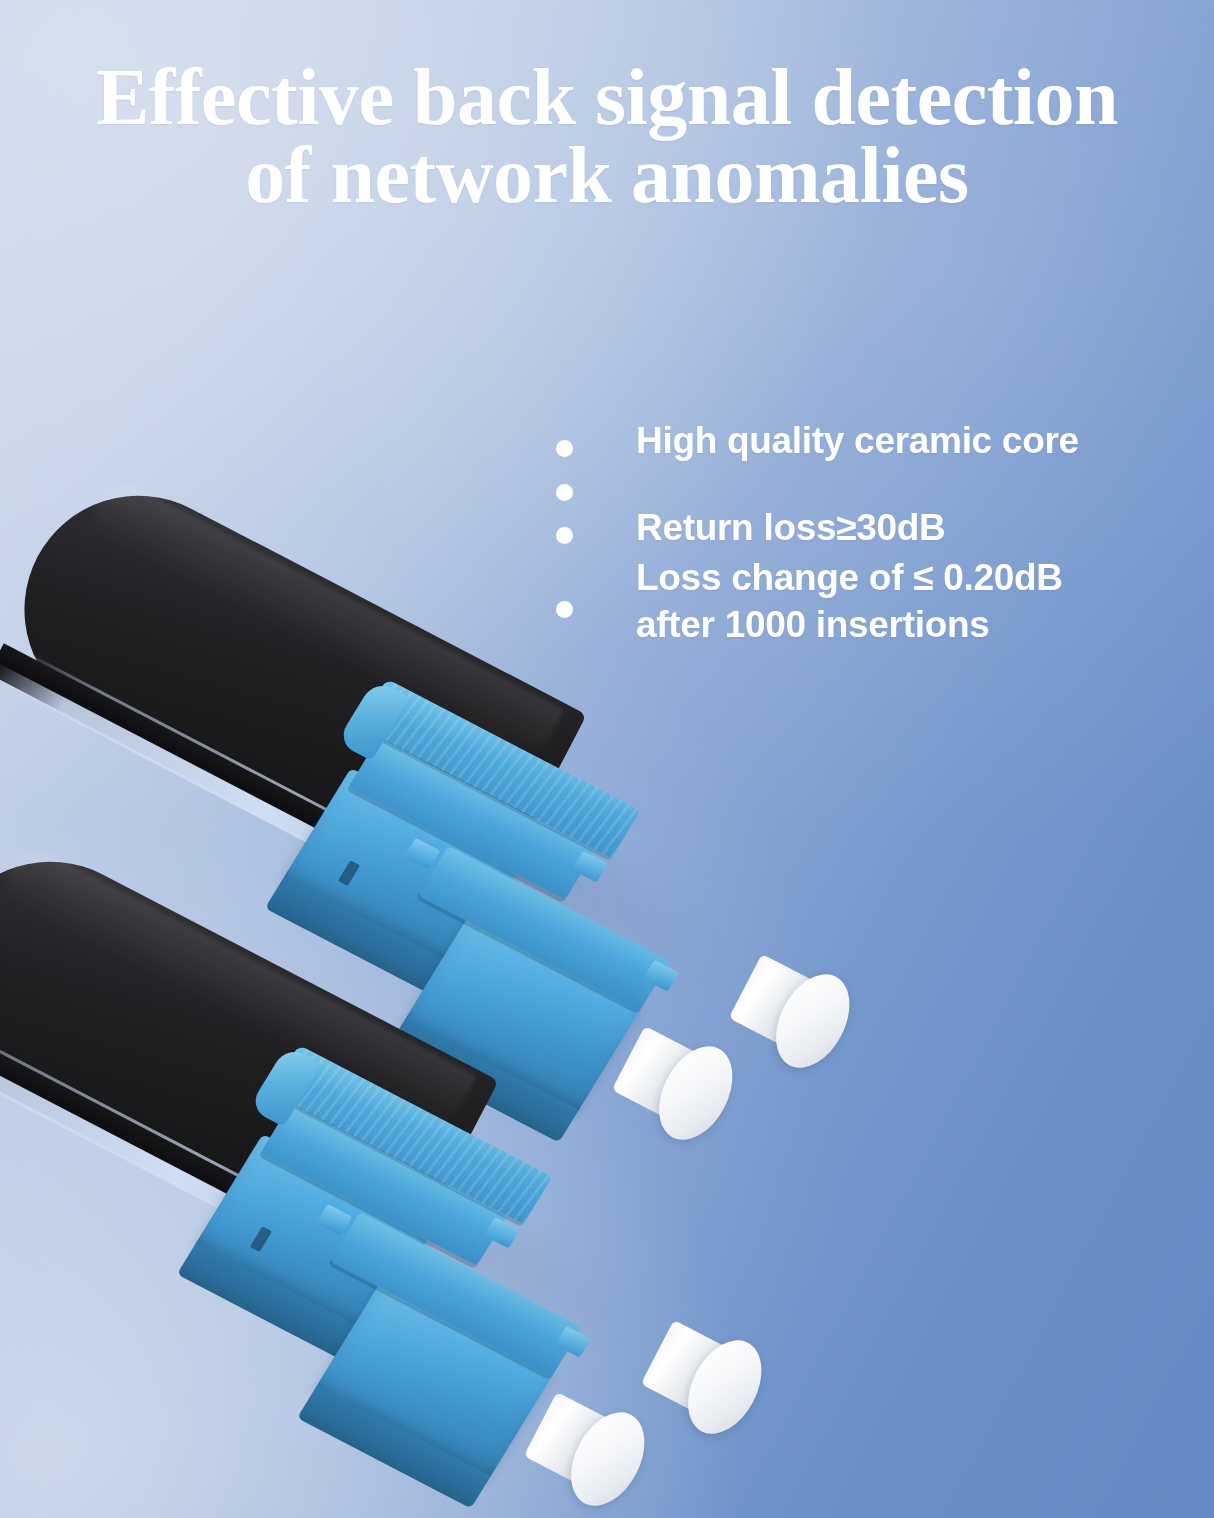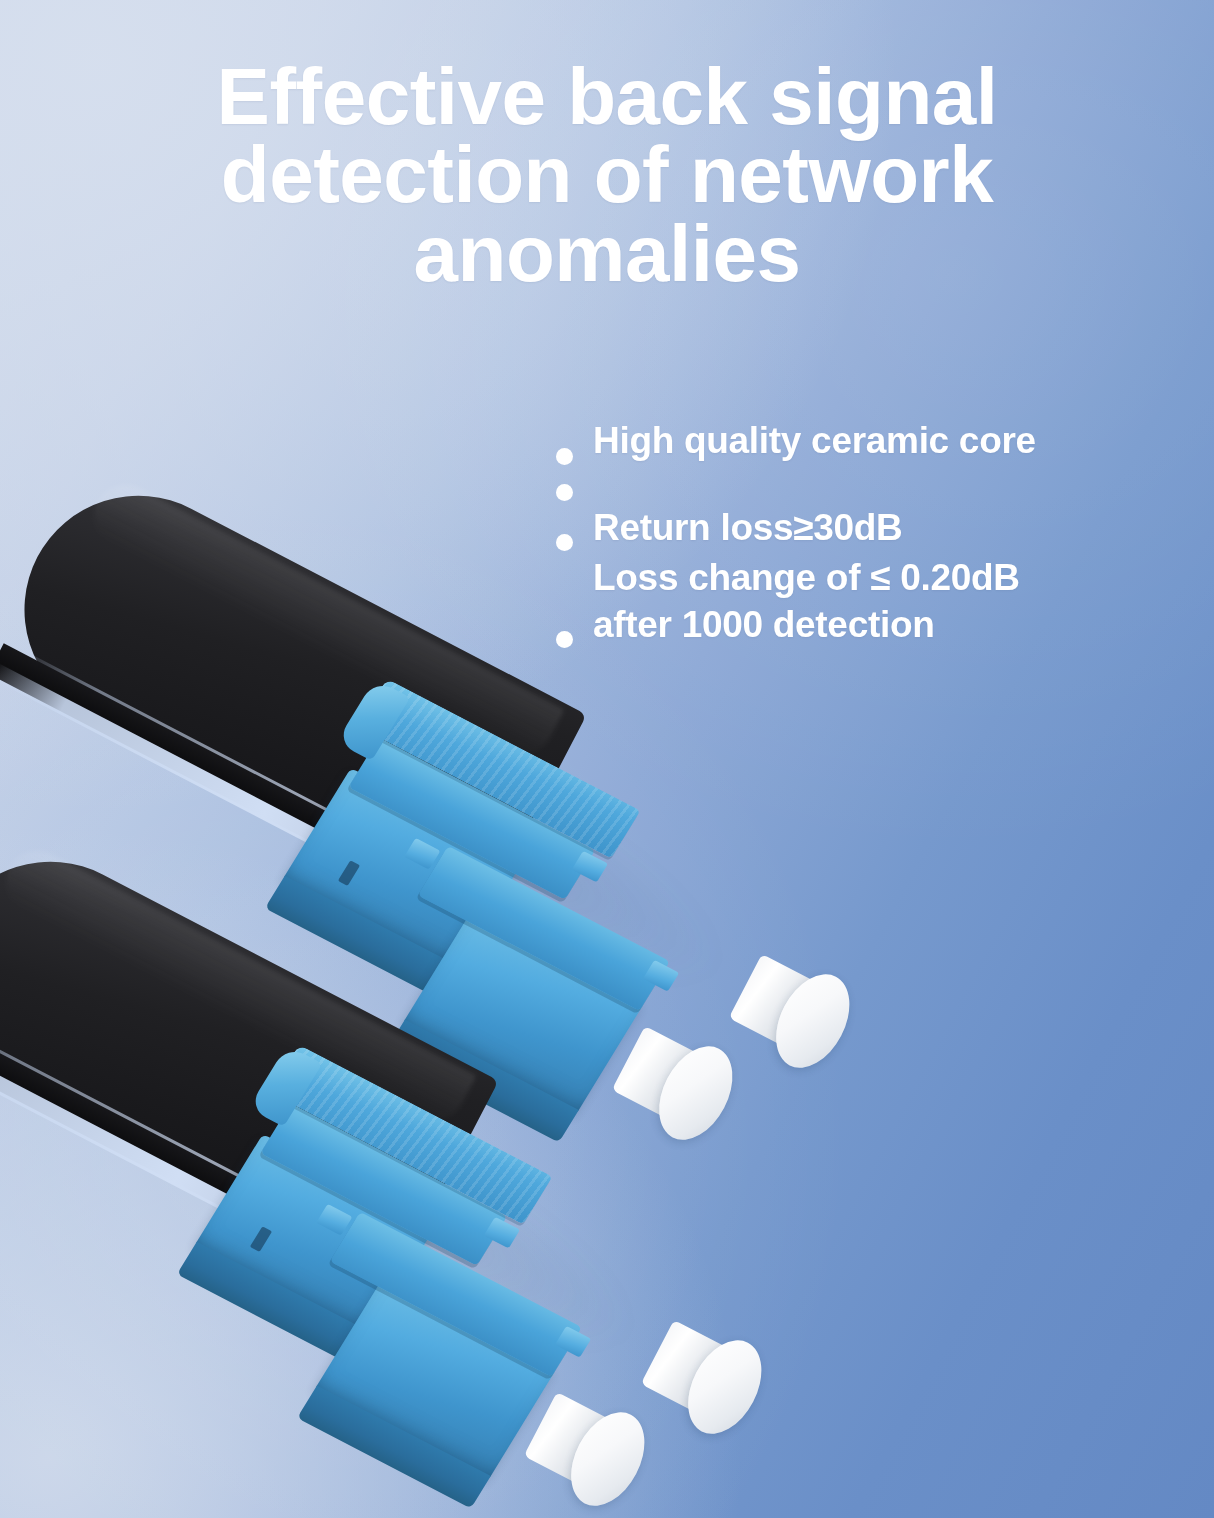--- a/index.html
+++ b/index.html
@@ -45,33 +45,35 @@
     left:0; top:58px;
     width:1214px;
     text-align:center;
     color:#ffffff;
     font-size:80px;
     line-height:0.98;
     font-weight:700;
     letter-spacing:-0.5px;
     padding:0 90px;
     text-shadow:0 1px 2px rgba(70,90,130,0.10);
+    font-family:Liberation Serif, serif;
   }
 
   
   #features {
     position:absolute;
     left:556px; top:418px;
     width:646px;
     color:#ffffff;
   }
   .feature-row {
     display:flex;
-    align-items:flex-end;
+    align-items:center;
     margin-bottom:4px;
+    gap:43px;
   }
   .bullet-dot {
     flex:0 0 auto;
     width:17px; height:17px;
     border-radius:50%;
     background:#ffffff;
     margin-top:15px;
     margin-right:20px;
   }
   .feature-text {
@@ -294,21 +296,21 @@
     </li>
 
     <li class="feature-row">
       <span class="bullet-dot"></span>
       <span class="feature-text">Return loss≥30dB</span>
     </li>
 
     <li class="feature-row">
       <span class="bullet-dot"></span>
       <span class="feature-text">Loss change of ≤ 0.20dB
-after 1000 detection</span>
+after 1000 insertions</span>
     </li>
 
   </ul>
 
   <div class="connector" id="connector-upper">
 
     <div class="assembly-shadow"></div>
 
     <div class="boot-collar"></div>
 

